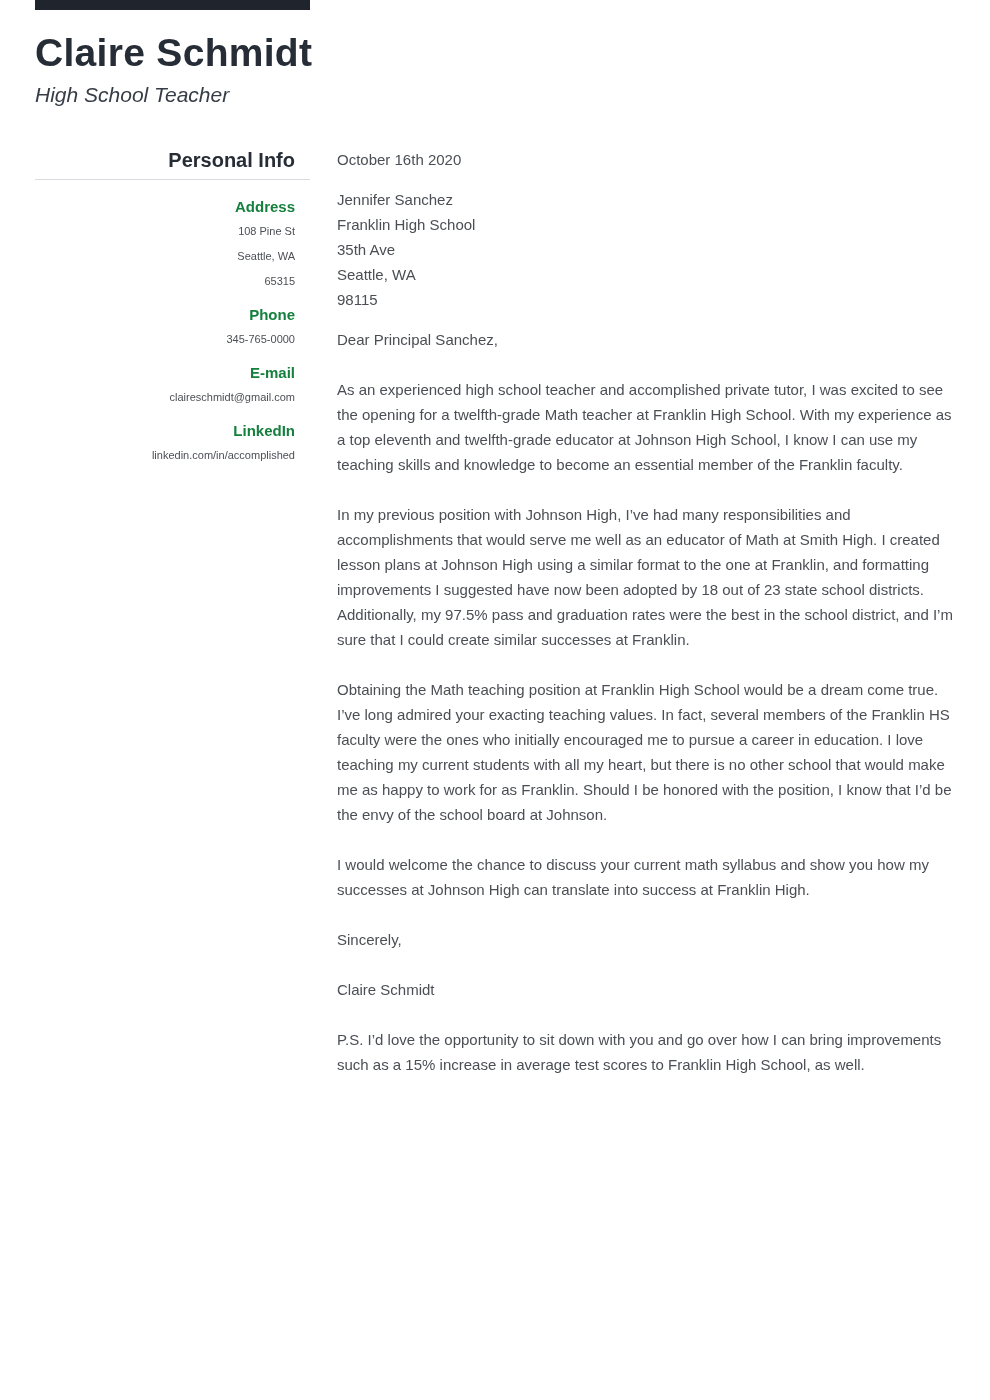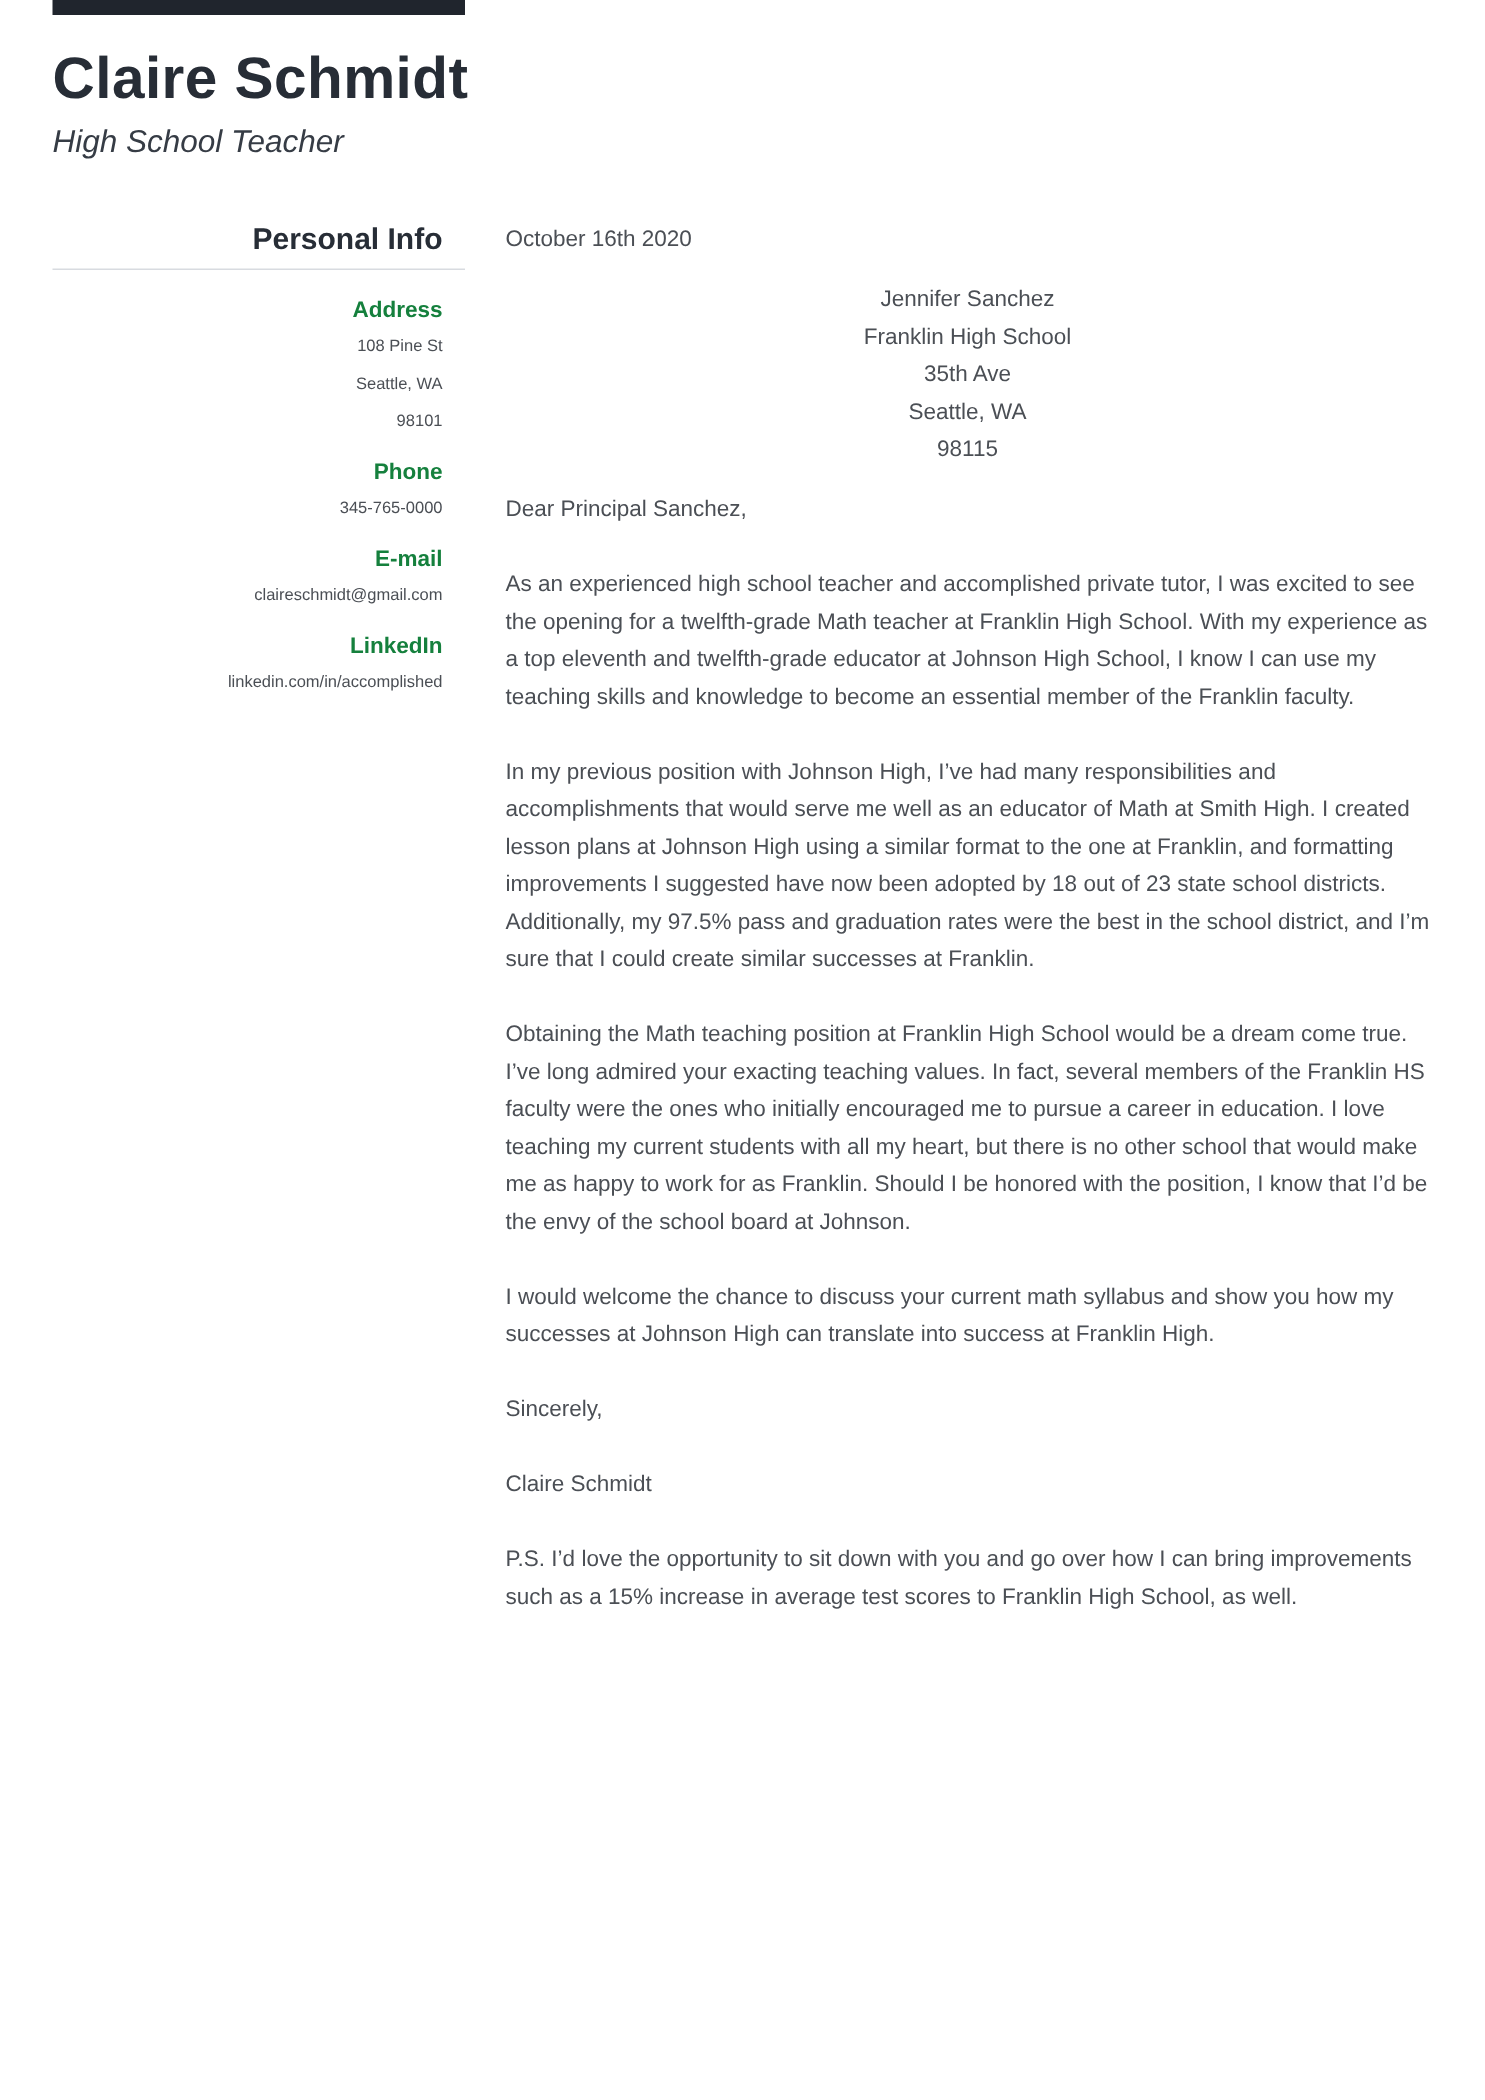--- a/index.html
+++ b/index.html
@@ -92,21 +92,20 @@
     color: #4b4f55;
   }
   .letter p {
     margin: 0 0 25px 0;
   }
   p.letter-date {
     margin-bottom: 15px;
   }
   .recipient-block {
     margin-bottom: 15px;
-    text-align: center;
   }
   .recipient-line {
     font-size: 15px;
     line-height: 25px;
   }
 </style>
 </head>
 <body>
 
 <div class="top-bar"></div>
@@ -117,21 +116,21 @@
 </div>
 
 <div class="sidebar">
   <h2 class="sidebar-heading">Personal Info</h2>
   <div class="sidebar-divider"></div>
 
   <div class="info-group">
     <div class="info-label">Address</div>
     <div class="info-value">108 Pine St</div>
     <div class="info-value">Seattle, WA</div>
-    <div class="info-value">98101</div>
+    <div class="info-value">65315</div>
   </div>
 
   <div class="info-group">
     <div class="info-label">Phone</div>
     <div class="info-value">345-765-0000</div>
   </div>
 
   <div class="info-group">
     <div class="info-label">E-mail</div>
     <div class="info-value">claireschmidt@gmail.com</div>

